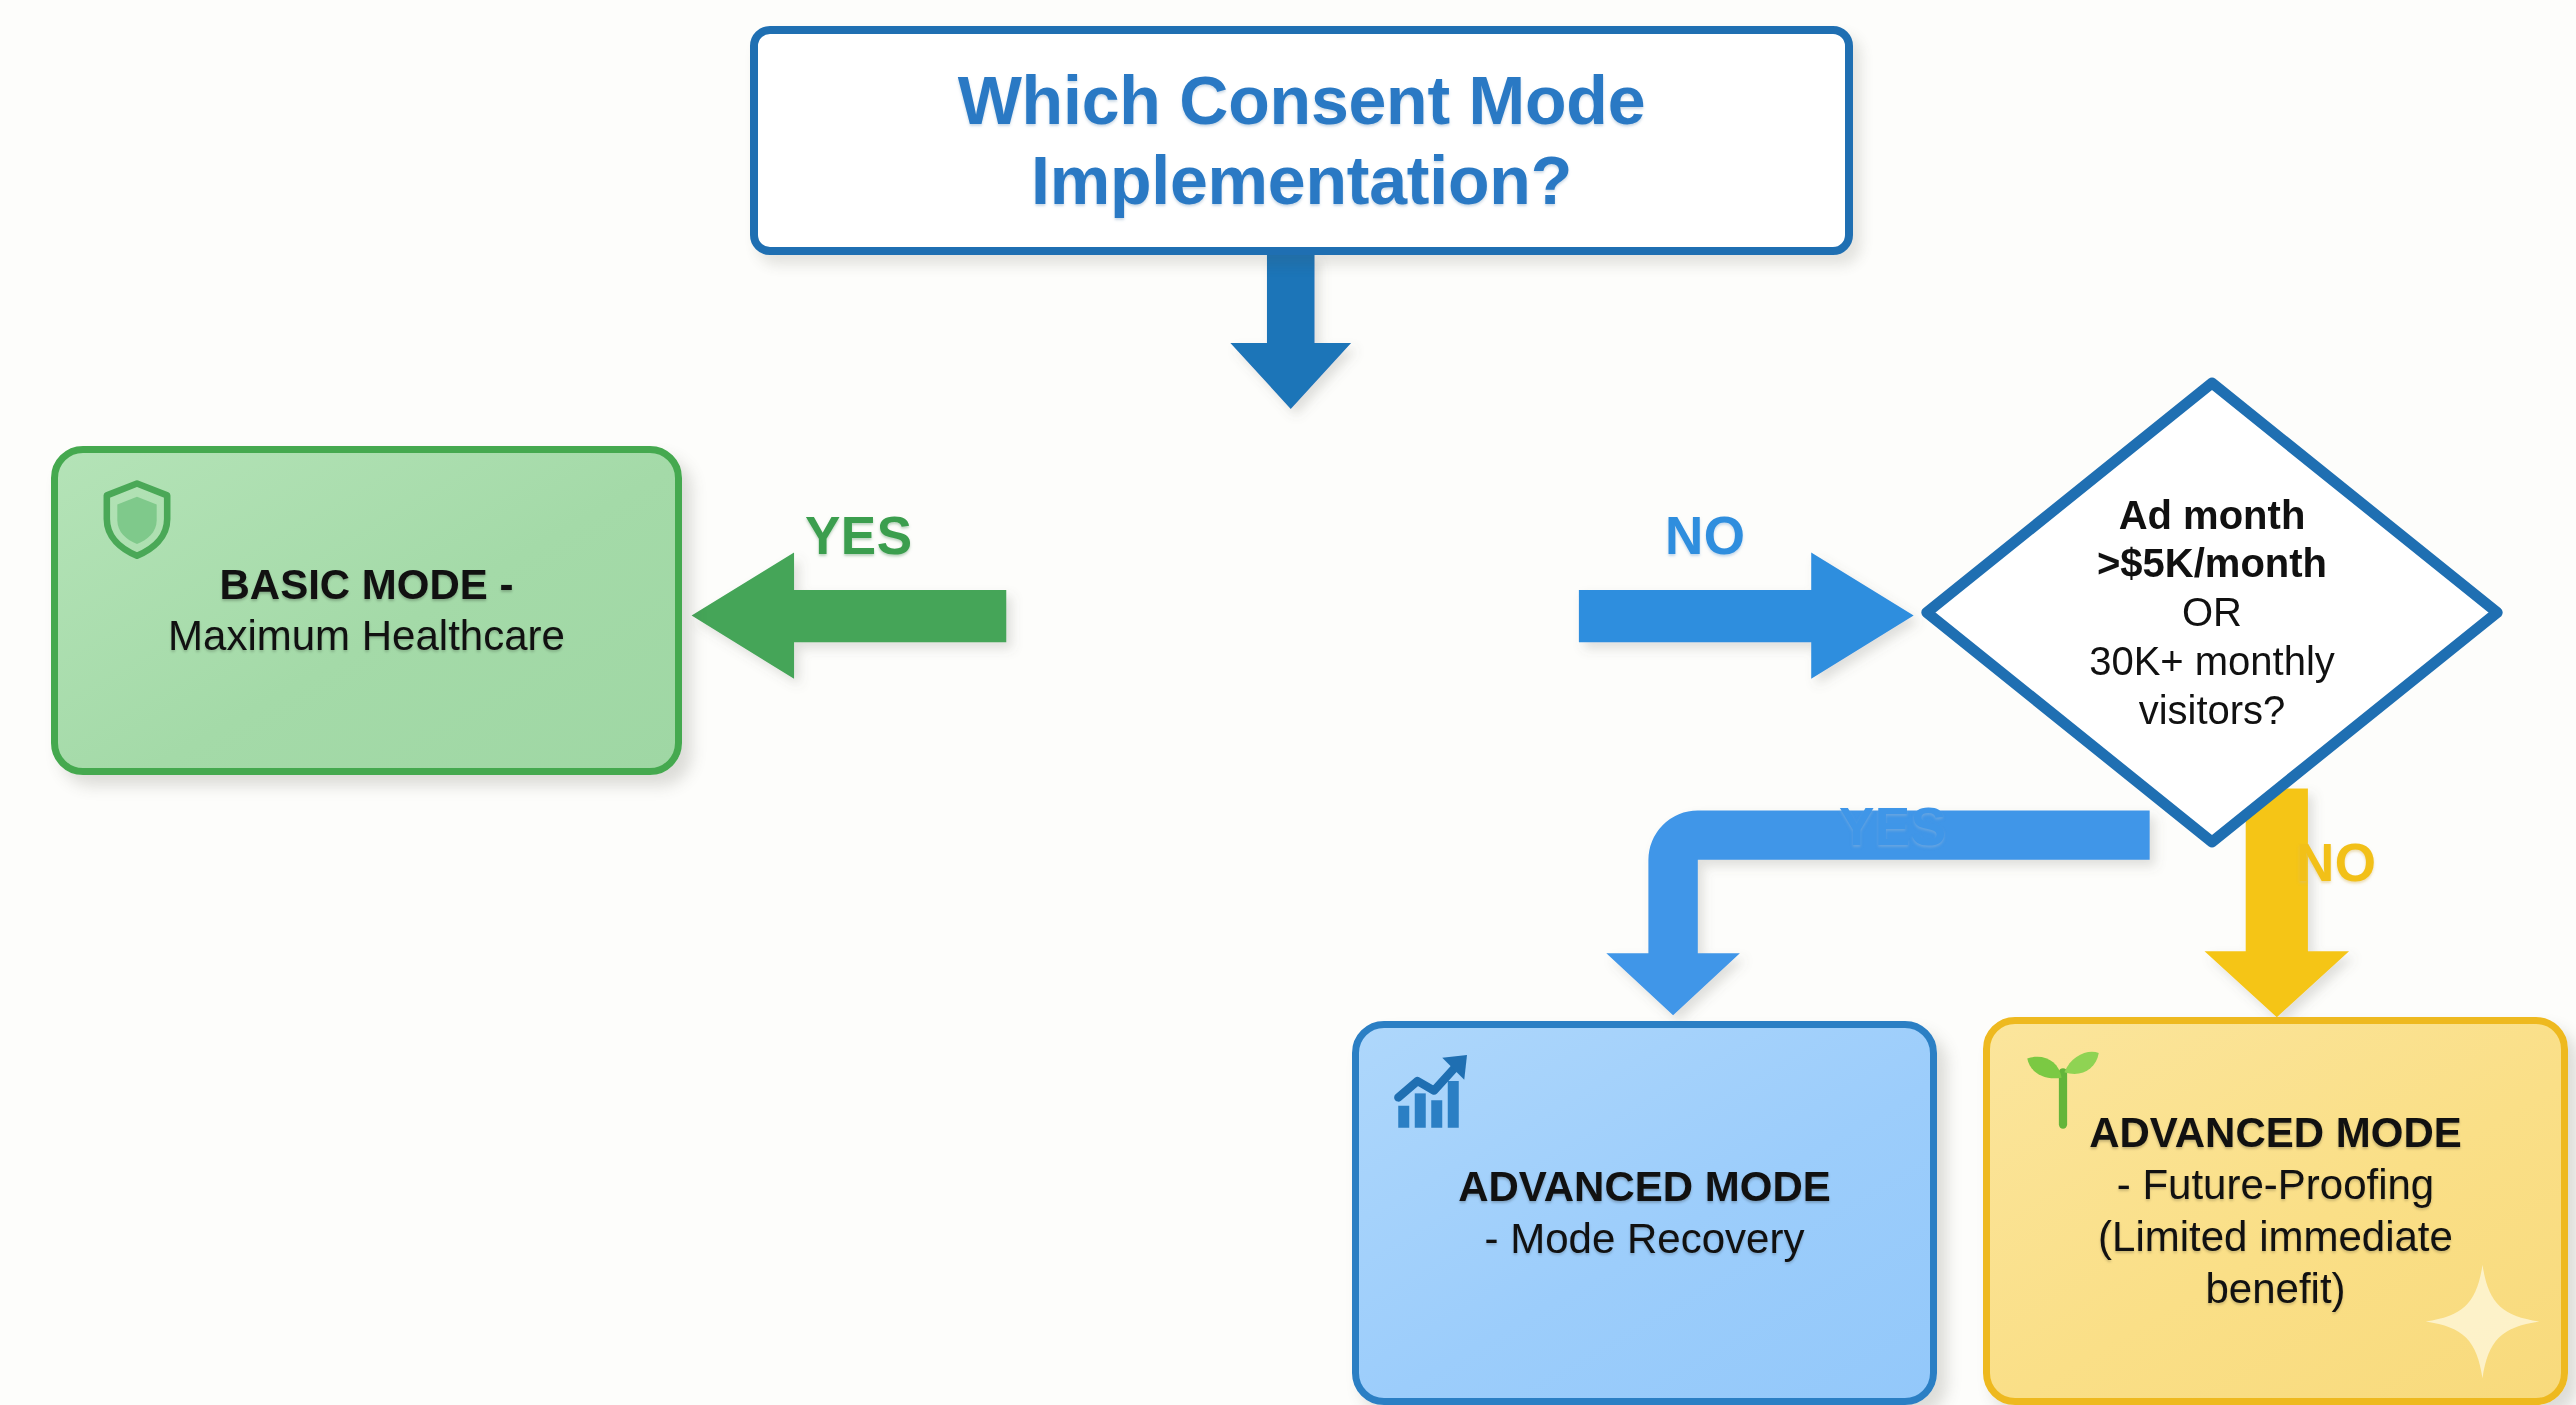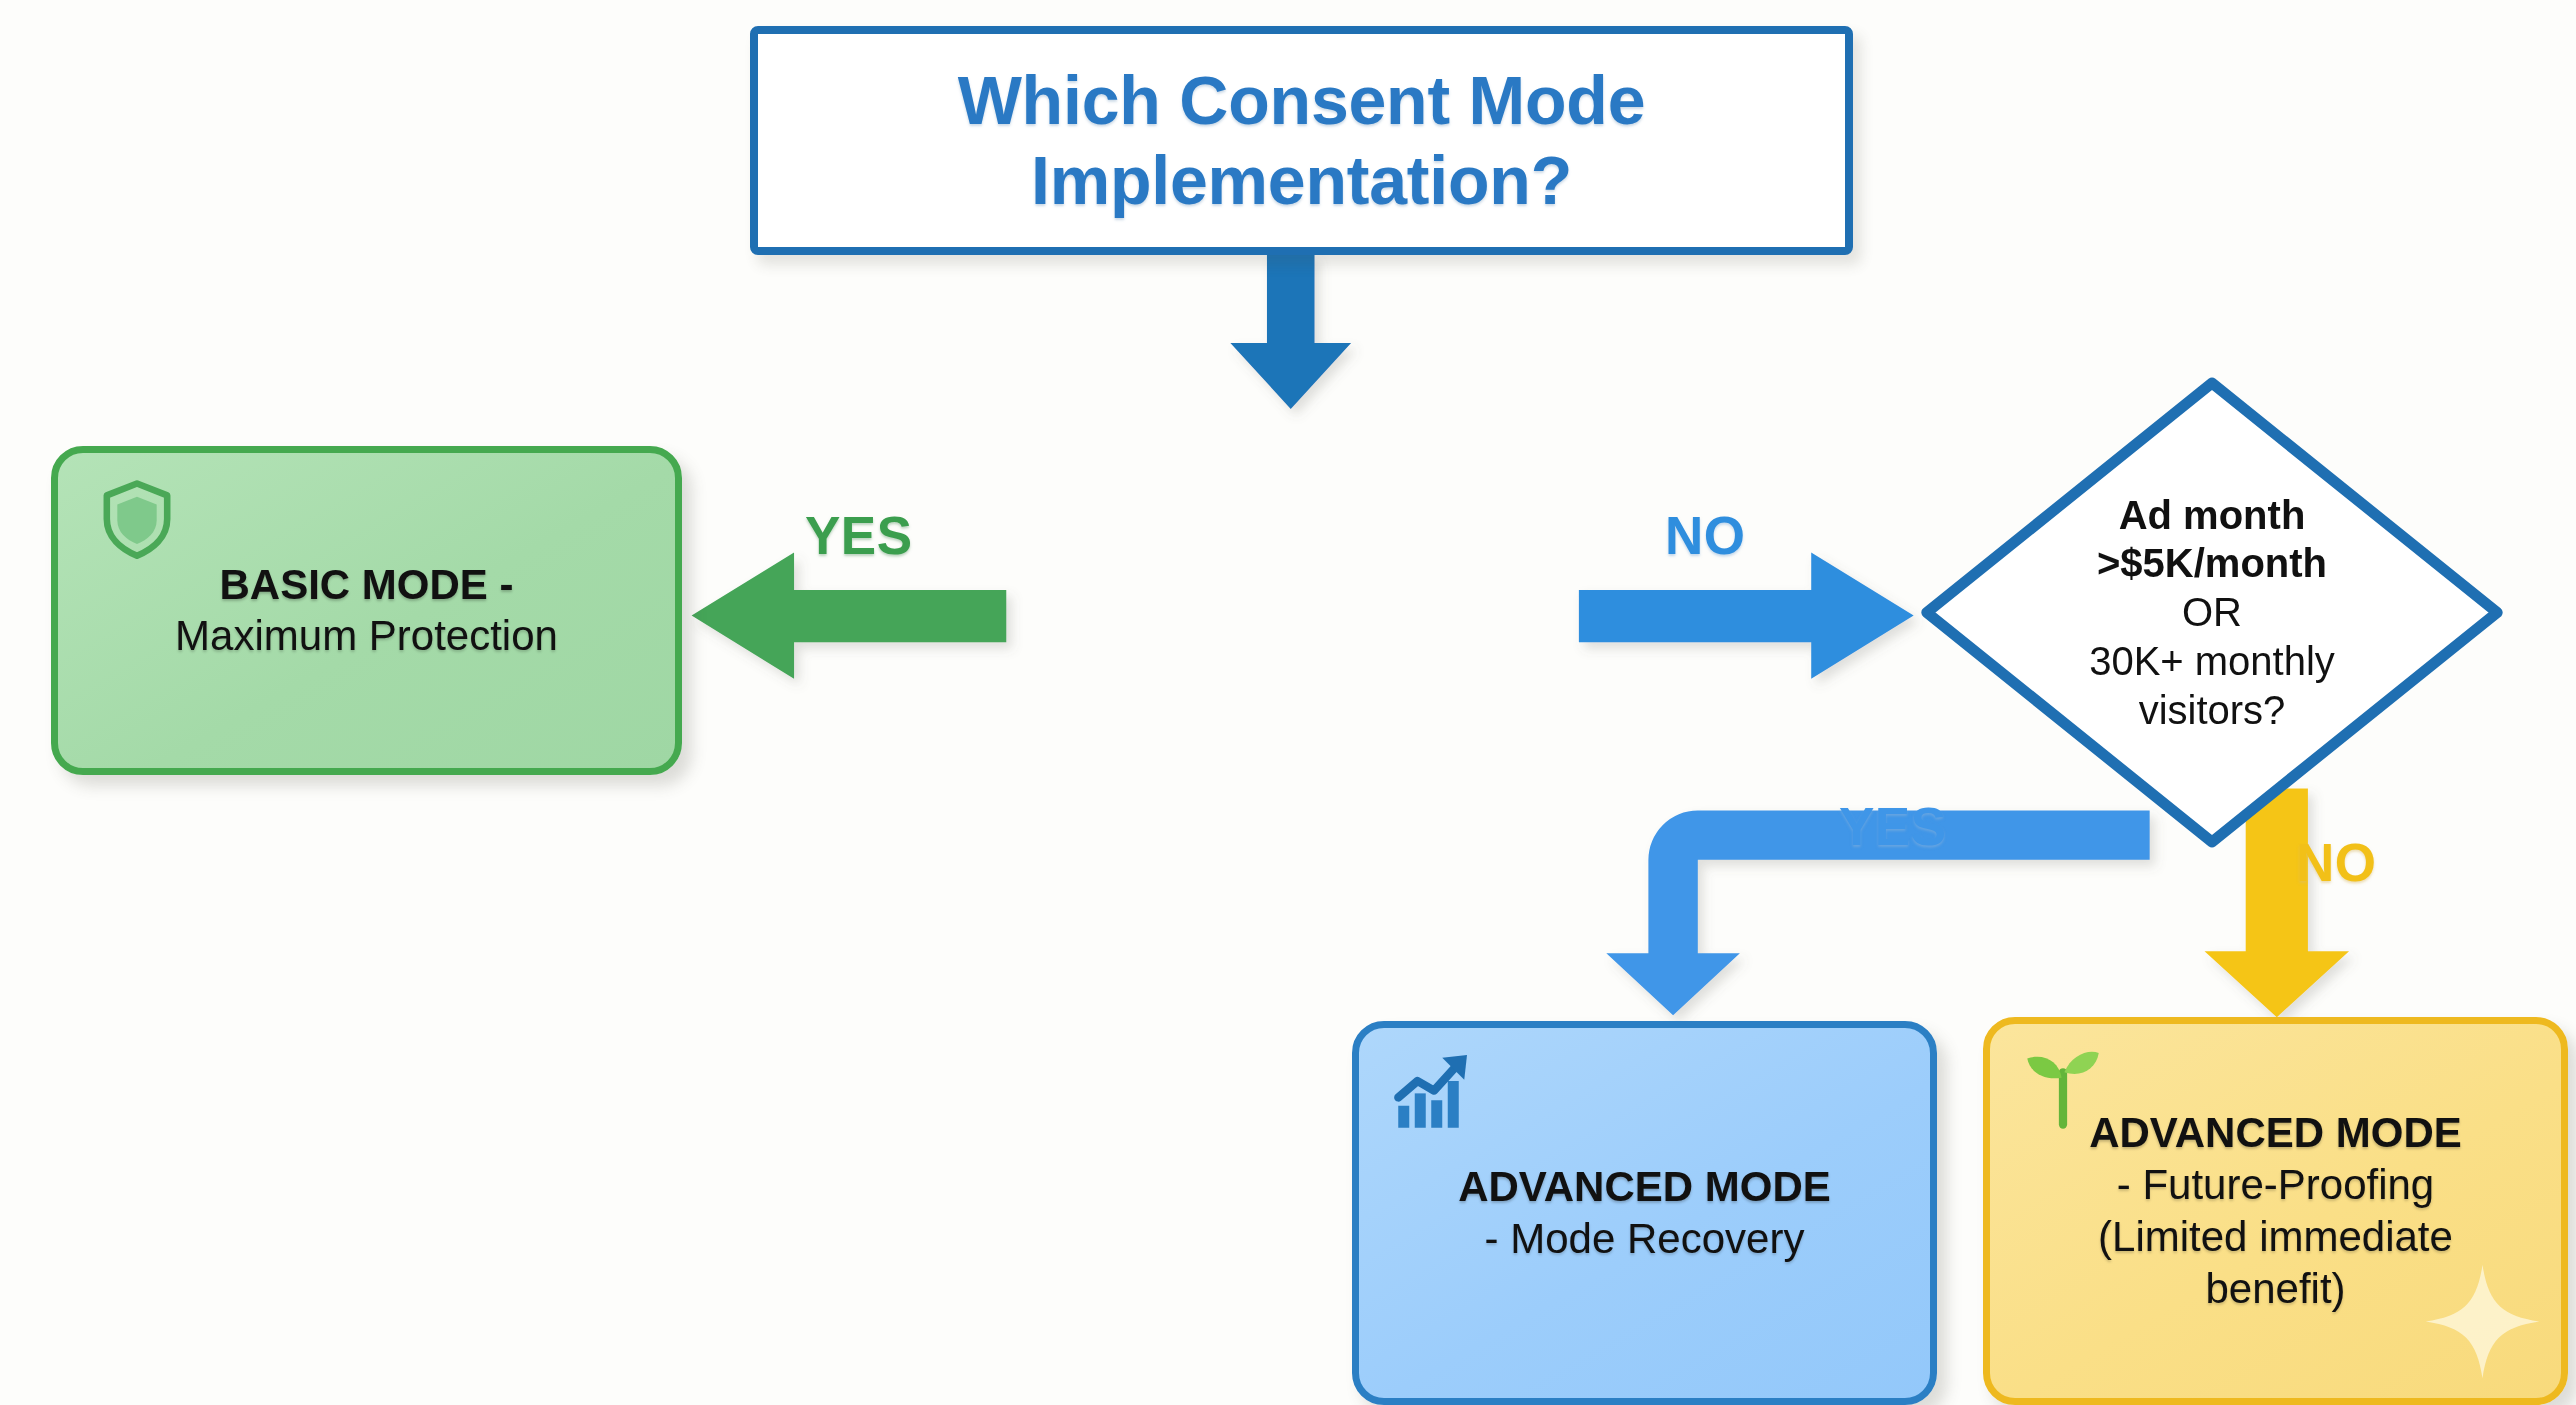--- a/index.html
+++ b/index.html
@@ -43,21 +43,21 @@
 
   
   #title-box {
     left: 750px;
     top: 25.6px;
     width: 1103px;
     height: 229px;
     background: #ffffff;
     border-width: 8.2px;
     border-color: #1f6fb2;
-    border-radius: 8px;
+    border-radius: 20px;
     box-shadow: 7.3px 9.1px 12.8px rgba(70,70,60,0.14);
   }
   #title-box .line {
     color: #2a79c4;
     font-size: 68px;
     font-weight: bold;
     line-height: 1.18;
     letter-spacing: -0.2px;
     text-shadow: 0 1.8px 2.7px rgba(140,170,200,0.45);
   }
@@ -236,21 +236,21 @@
       <div class="normal">visitors?</div>
     </div>
   </div>
 
   <div class="node rbox" id="basic-box">
     <svg class="corner-icon" viewBox="0 0 64 64">
       <path d="M32 5 L55 14 L55 32 C55 46 44 55 32 60 C20 55 9 46 9 32 L9 14 Z" fill="none" stroke="#4aa857" stroke-width="5" stroke-linejoin="round"></path>
       <path d="M32 15 L47 21 L47 33 C47 42 40 48 32 51 C24 48 17 42 17 33 L17 21 Z" fill="#7fc98b"></path>
     </svg>
     <div class="box-title">BASIC MODE -</div>
-    <div class="box-sub">Maximum Protection</div>
+    <div class="box-sub">Maximum Healthcare</div>
   </div>
 
   <div class="node rbox" id="adv-data-box">
     <svg class="corner-icon" viewBox="0 0 64 64">
       <rect x="6" y="42" width="8" height="16" fill="#2b7fc4"></rect>
       <rect x="18" y="33" width="8" height="25" fill="#2b7fc4"></rect>
       <rect x="30" y="38" width="8" height="20" fill="#2b7fc4"></rect>
       <rect x="42" y="24" width="8" height="34" fill="#2b7fc4"></rect>
       <path d="M6 36 L20 24 L32 31 L52 9" fill="none" stroke="#1f6fb2" stroke-width="6" stroke-linecap="round" stroke-linejoin="round"></path>
       <path d="M38 7 L56 5 L54 23 Z" fill="#1f6fb2"></path>

